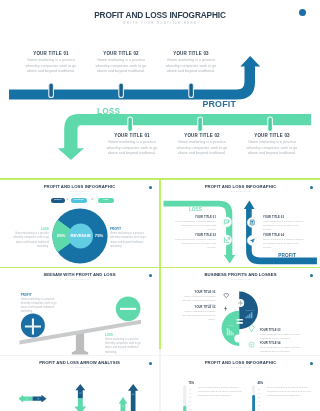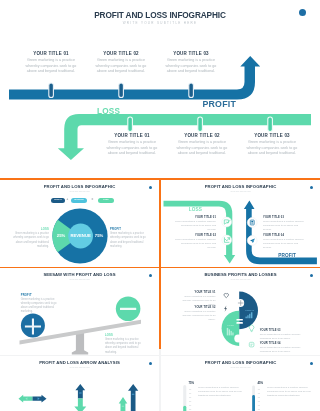--- a/index.html
+++ b/index.html
@@ -1,18 +1,18 @@
 <!DOCTYPE html>
 <html><head>
 <meta charset="utf-8">
 <style>
 *{margin:0;padding:0;box-sizing:border-box}
 html,body{width:320px;height:411px;overflow:hidden;background:#f2f3f4;
   font-family:"Liberation Sans",sans-serif}
-.page{position:relative;width:320px;height:349px;background:#f97316}
+.page{position:relative;width:320px;height:349px;background:#bef264}
 .slide{position:absolute;background:#fff;overflow:hidden}
 #hero{left:0;top:0;width:320px;height:178px}
 .s{width:159px;height:87px}
 #s1{left:0;top:180px}
 #s2{left:161px;top:180px}
 #s3{left:0;top:268px}
 #s4{left:161px;top:268px}
 #s5{left:0;top:356px}
 #s6{left:161px;top:356px}
 .dot{position:absolute;border-radius:50%;background:#1d6ea5}

